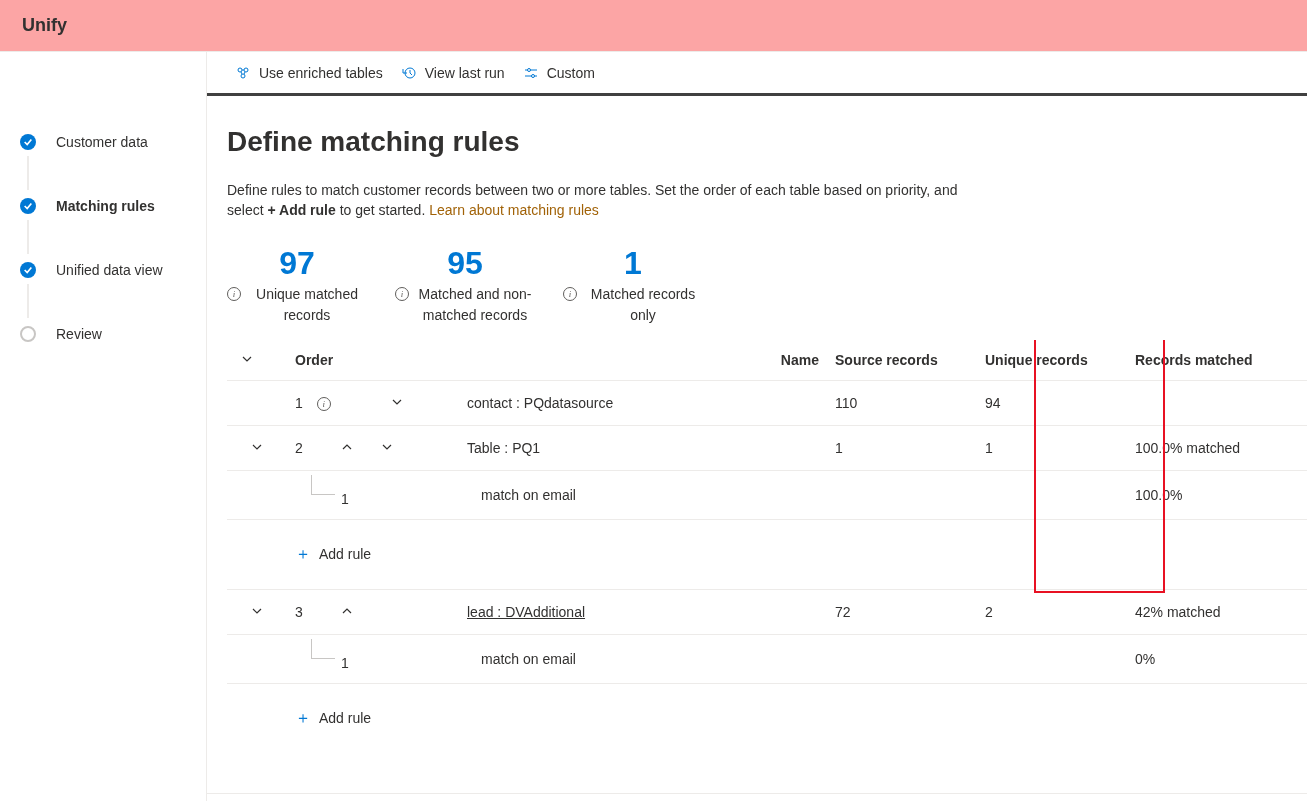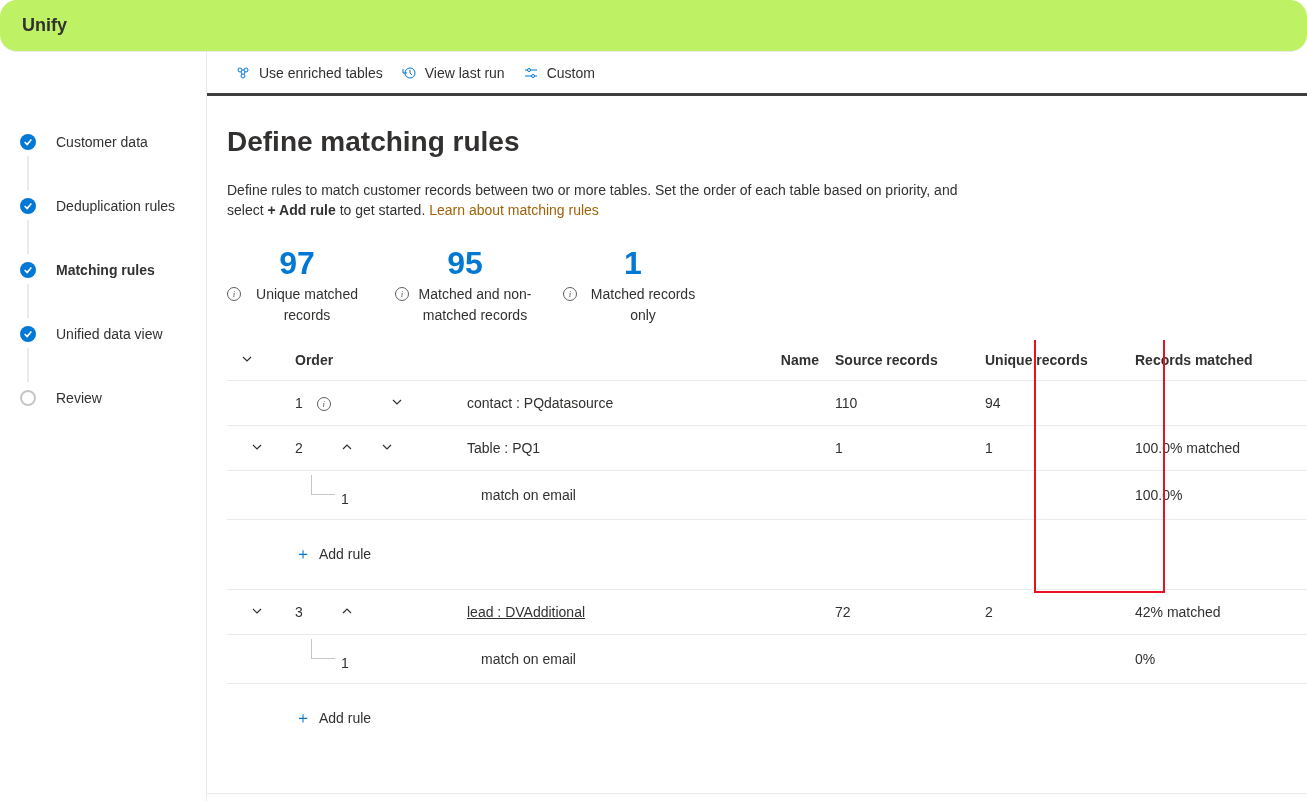--- a/index.html
+++ b/index.html
@@ -1,18 +1,18 @@
 <!DOCTYPE html>
 <html><head>
   <meta charset="utf-8">
   <style>
     * { box-sizing: border-box; margin: 0; padding: 0; }
     body { font-family: "Segoe UI", -apple-system, sans-serif; font-size: 14px; color: #323130; background: #fff; }
     
-    .header-bar { height: 52px; display: flex; align-items: center; padding: 0 22px; background: #bef264; border-bottom: 1px solid #edebe9; border-radius: 17px; }
+    .header-bar { height: 52px; display: flex; align-items: center; padding: 0 22px; background: #fca5a5; border-bottom: 1px solid #edebe9; }
     .header-title { font-size: 18px; font-weight: 600; }
     
     .main-layout { display: flex; }
     
     .sidebar { width: 275px; padding: 58px 0 0 20px; }
     .sidebar-steps { list-style: none; }
     .sidebar-step { display: flex; align-items: center; position: relative; height: 64px; cursor: pointer; }
     .sidebar-step-icon { width: 16px; height: 16px; border-radius: 50%; display: flex; align-items: center; justify-content: center; margin-right: 20px; flex-shrink: 0; }
     .sidebar-step-icon.filled { background: #0078d4; }
     .sidebar-step-icon.filled svg { width: 10px; height: 10px; }
@@ -91,28 +91,20 @@
 
   <nav class="sidebar">
     <ul class="sidebar-steps">
       <li class="sidebar-step">
         <span class="sidebar-step-icon filled">
             <svg viewBox="0 0 12 12">
               <path d="M2 6 L5 9 L10 3" stroke="#fff" stroke-width="2" fill="none"></path>
             </svg>
           </span>
         <span class="sidebar-step-label">Customer data</span>
-      </li>
-      <li class="sidebar-step">
-        <span class="sidebar-step-icon filled">
-            <svg viewBox="0 0 12 12">
-              <path d="M2 6 L5 9 L10 3" stroke="#fff" stroke-width="2" fill="none"></path>
-            </svg>
-          </span>
-        <span class="sidebar-step-label">Deduplication rules</span>
       </li>
       <li class="sidebar-step active">
         <span class="sidebar-step-icon filled">
             <svg viewBox="0 0 12 12">
               <path d="M2 6 L5 9 L10 3" stroke="#fff" stroke-width="2" fill="none"></path>
             </svg>
           </span>
         <span class="sidebar-step-label">Matching rules</span>
       </li>
       <li class="sidebar-step">

